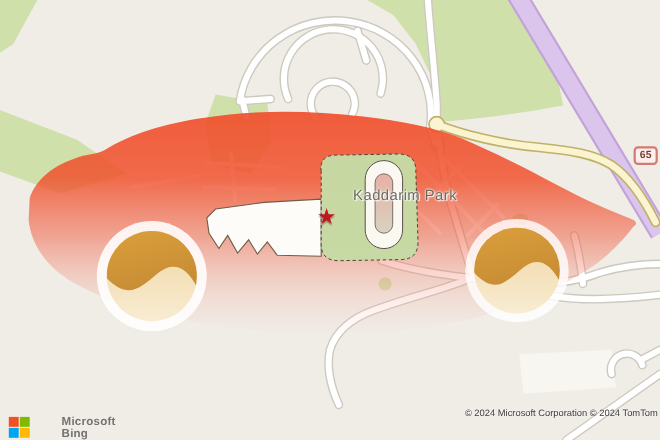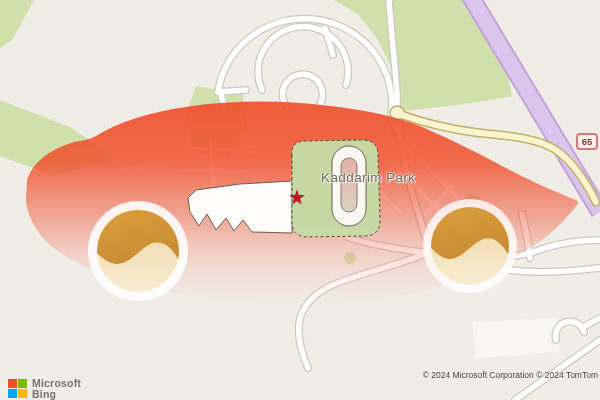--- a/index.html
+++ b/index.html
@@ -20,21 +20,21 @@
     font-size:9.5px;font-weight:bold;color:#7d3a34;display:flex;align-items:center;justify-content:center;}
 
   
   .brand{position:absolute;left:8px;top:378px;display:flex;align-items:flex-start;gap:6px;}
   .ms-logo{width:18px;height:18px;display:grid;grid-template-columns:8.5px 8.5px;
     grid-template-rows:8.5px 8.5px;gap:1.5px;margin-top:1px;}
   .ms-logo span{display:block;}
   .sq-red{background:#f25022;} .sq-green{background:#7fba00;}
   .sq-blue{background:#00a4ef;} .sq-yellow{background:#ffb900;}
   .brand-text{display:flex;flex-direction:column;font-size:10.5px;line-height:10.5px;
-    font-weight:600;color:#737373;letter-spacing:.2px;}
+    font-weight:600;color:#737373;letter-spacing:.2px;margin-left:24px;}
 
   
   .attribution{position:absolute;right:2px;top:370px;text-align:right;font-size:8.5px;
     line-height:11px;color:#3c3c3c;text-shadow:0 0 2px rgba(255,255,255,.9);}
   .attribution .attr-line{display:block;text-align:right;}
 </style>
 </head>
 <body>
 
 <div class="stage">

